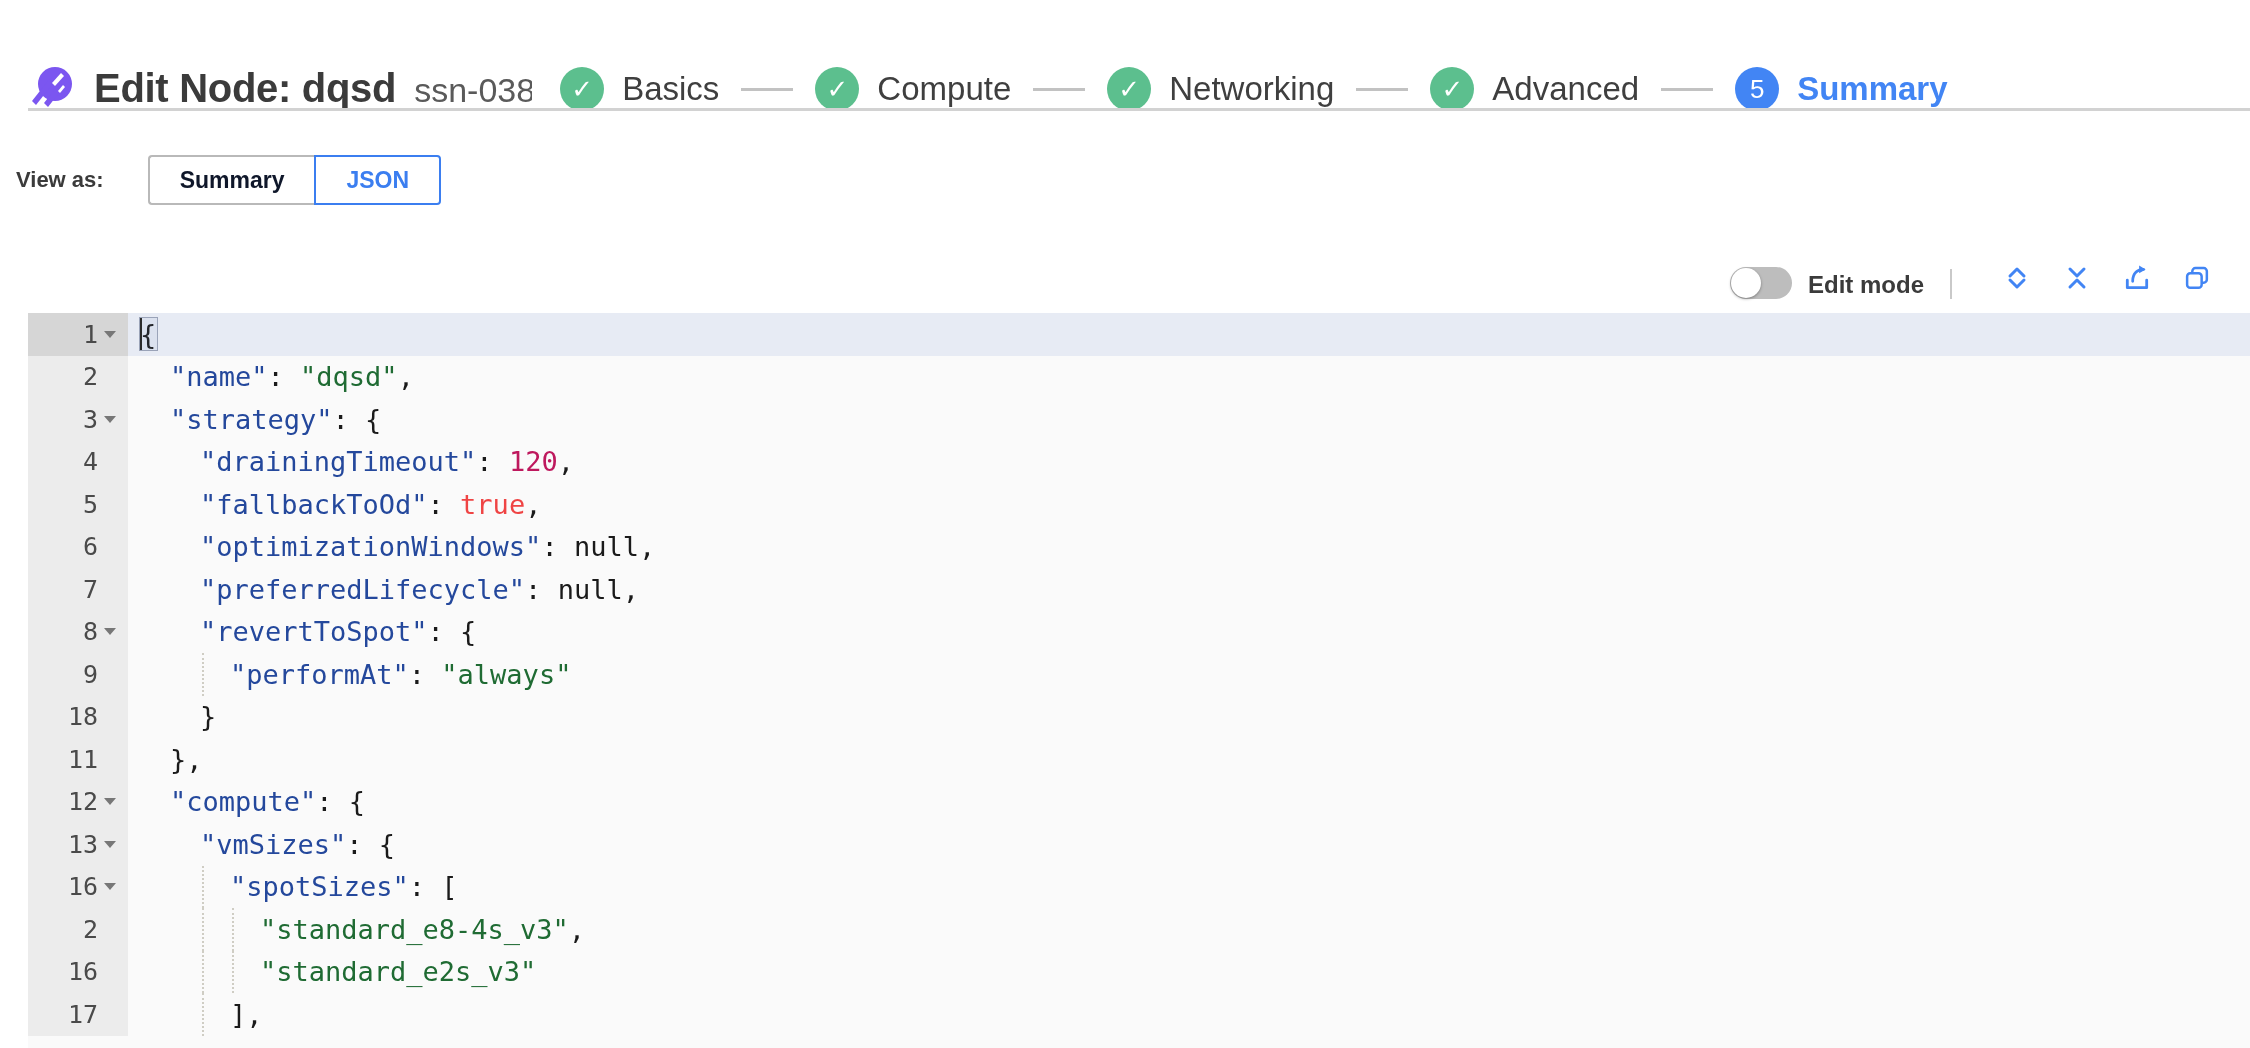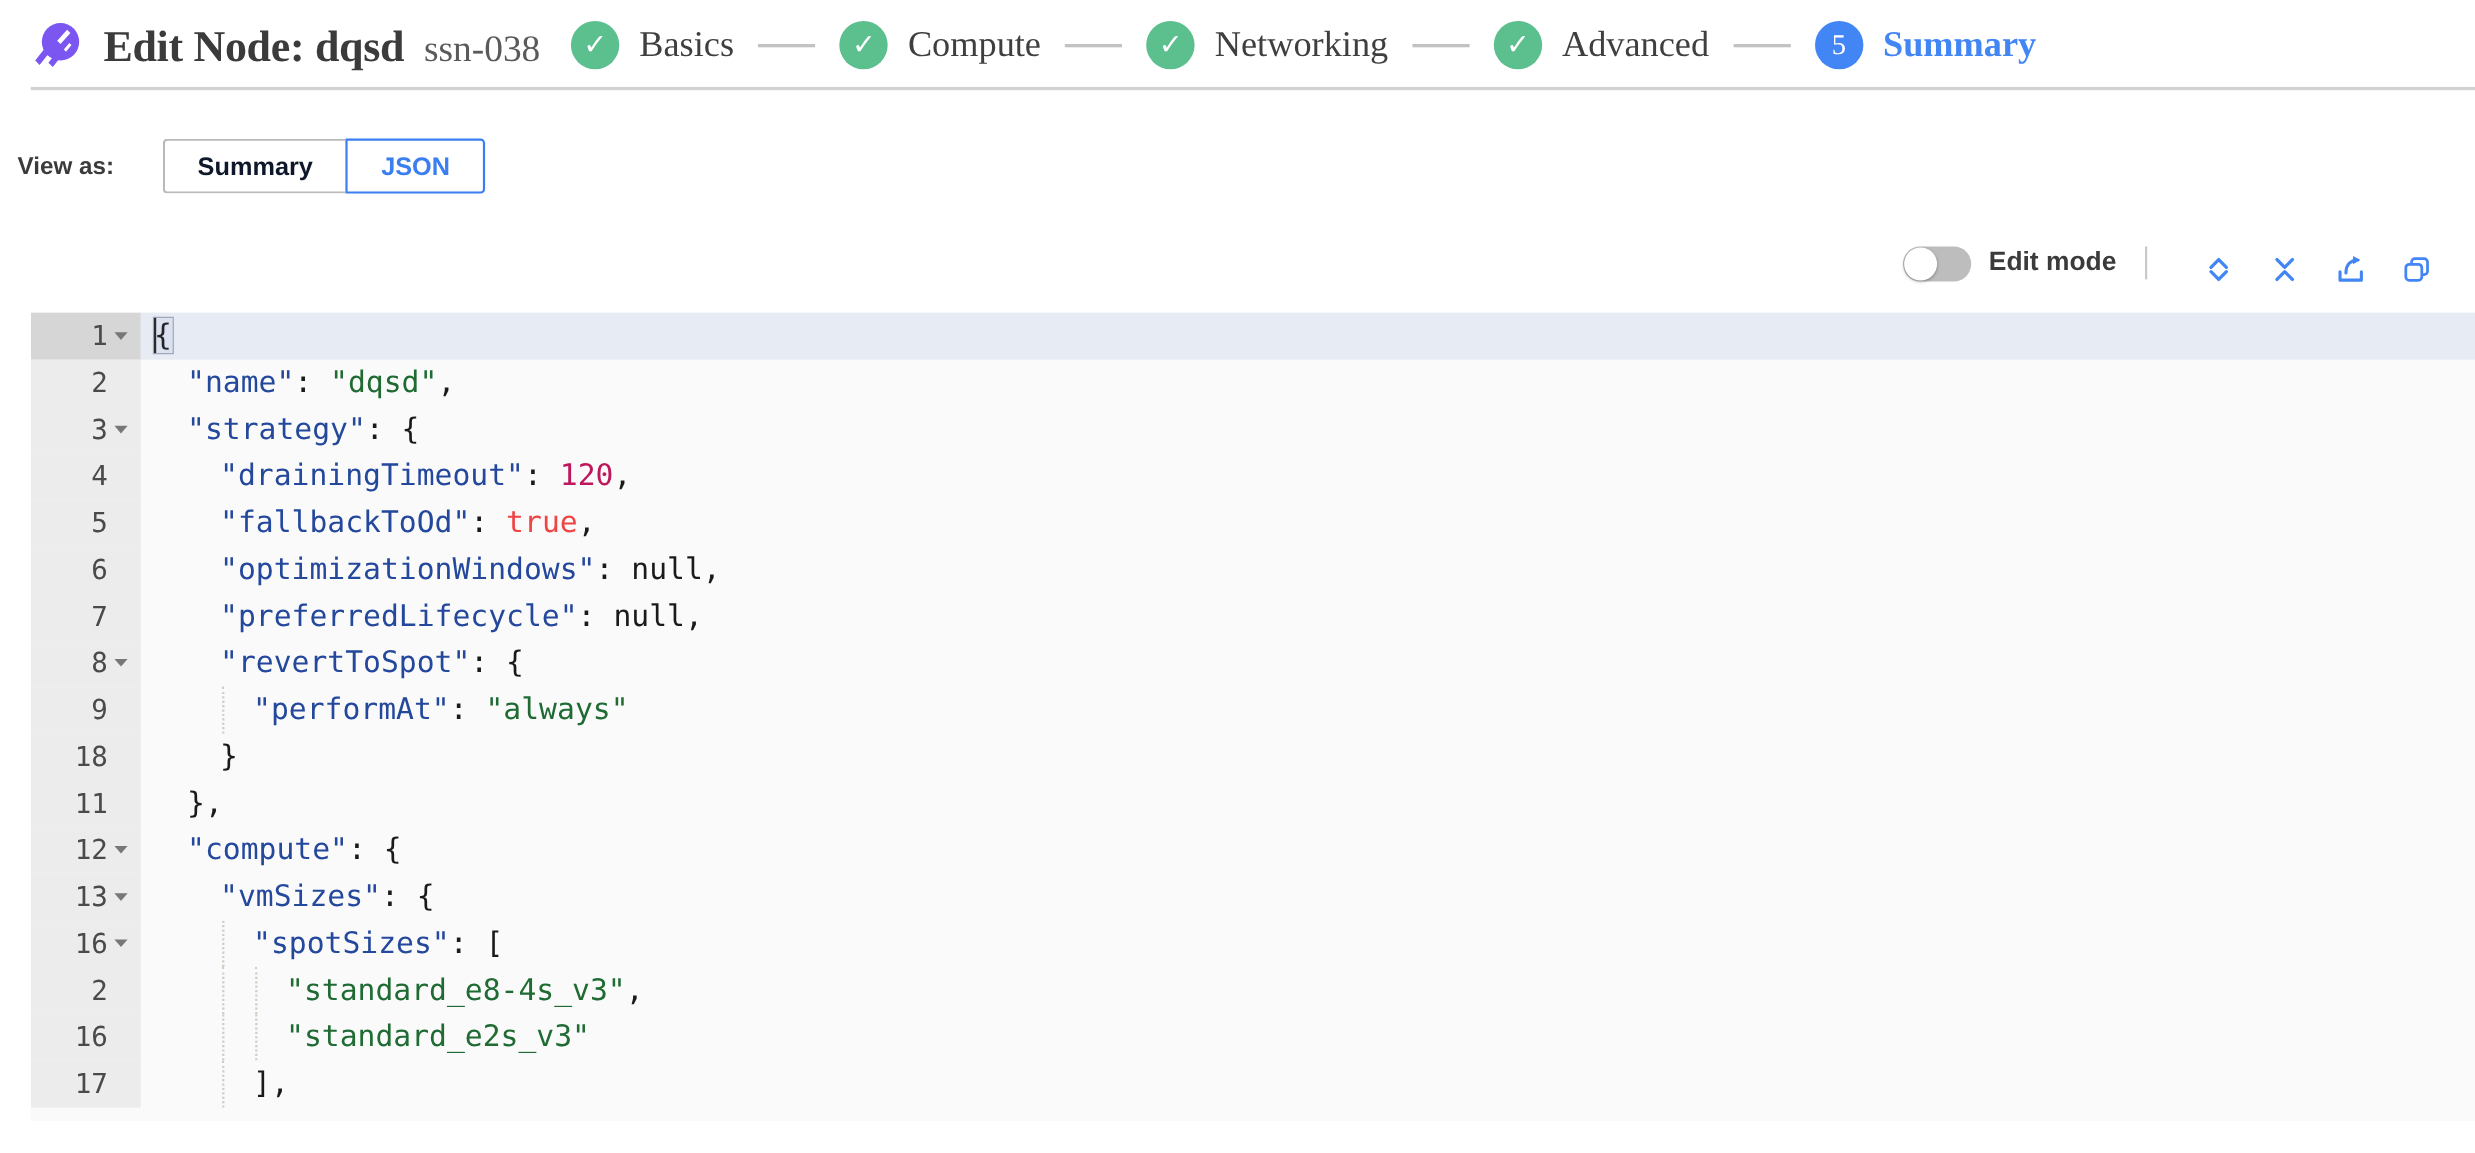--- a/index.html
+++ b/index.html
@@ -7,25 +7,24 @@
     margin: 0; padding: 0;
     width: 2250px; height: 1048px;
     background: #ffffff;
     font-family: "Liberation Sans", sans-serif;
     overflow: hidden;
   }
 
   
   .header {
     position: relative;
-    height: 82px;
+    height: 111px;
     padding: 0 0 0 28px;
     display: flex;
-    align-items: center;
-    font-family: Liberation Serif, serif;
+    align-items: flex-end;
   }
   .header-border {
     position: absolute;
     left: 28px; right: 0; bottom: 0;
     height: 3px;
     background: #d2d2d2;
   }
   .logo {
     width: 46px; height: 46px;
     position: relative;
@@ -133,21 +132,21 @@
   }
   .seg.active {
     border: 2px solid #3b7ef0;
     color: #3b7ef0;
     border-radius: 0 4px 4px 0;
   }
 
   
   .editor-toolbar {
     display: flex;
-    align-items: flex-start;
+    align-items: flex-end;
     justify-content: flex-end;
     padding-right: 32px;
     margin-top: 48px;
     height: 46px;
   }
   .toggle {
     width: 62px; height: 32px;
     border-radius: 16px;
     background: #bdbdbd;
     position: relative;

